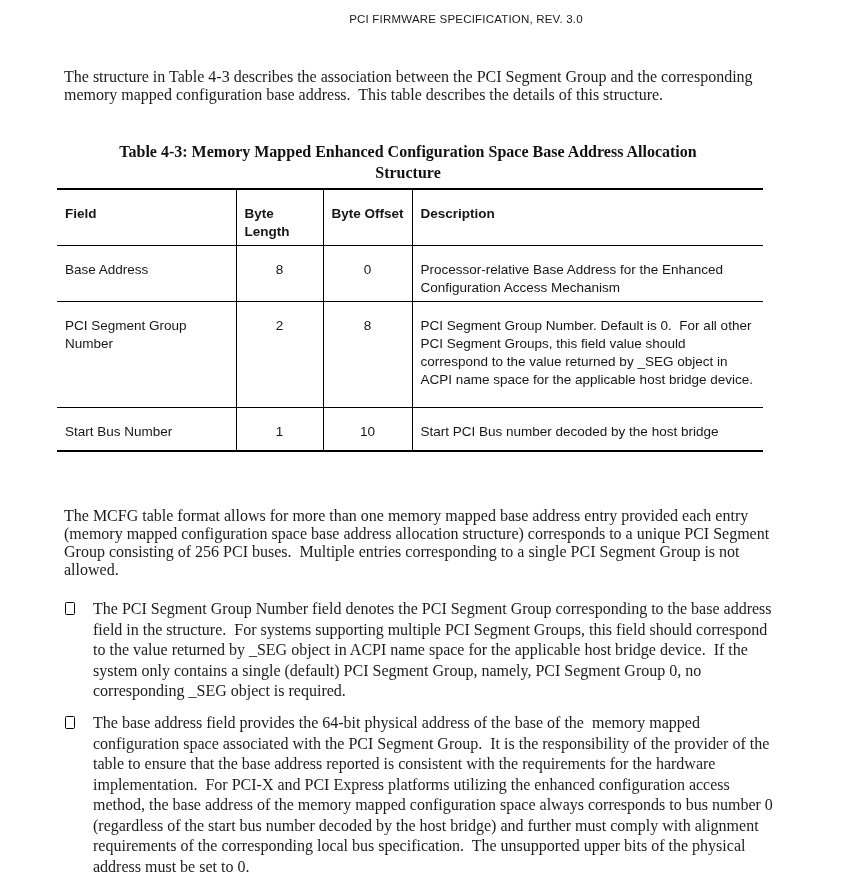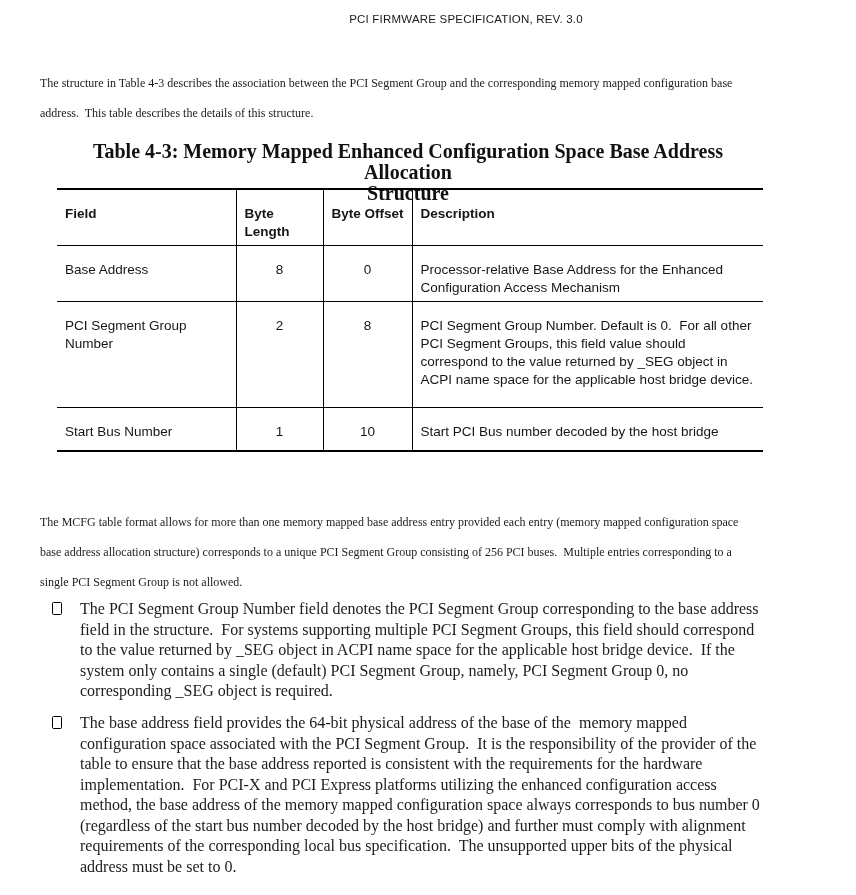--- a/index.html
+++ b/index.html
@@ -22,39 +22,39 @@
     width: 856px;
     text-align: center;
     font-family: "Liberation Sans", sans-serif;
     font-size: 11.5px;
     color: #1a1a1a;
     letter-spacing: 0.2px;
     padding-left: 38px;
   }
   .serif-par {
     position: absolute;
-    left: 40px;
+    left: 64px;
     width: 712px;
     font-family: "Liberation Serif", serif;
-    font-size: 12px;
-    line-height: 30px;
+    font-size: 16px;
+    line-height: 18px;
     color: #1c1c1c;
     white-space: pre-wrap;
   }
   .intro { top: 68px; }
   .mcfg  { top: 507px; }
   .caption {
     position: absolute;
     top: 141px;
     left: 52px;
     width: 712px;
     text-align: center;
     font-family: "Liberation Serif", serif;
     font-weight: bold;
-    font-size: 20px;
+    font-size: 16px;
     line-height: 21px;
     color: #111;
   }
   table.spec-table {
     position: absolute;
     top: 188px;
     left: 57px;
     width: 706px;
     border-collapse: collapse;
     table-layout: fixed;
@@ -76,21 +76,21 @@
   table.spec-table .num { text-align: center; }
   table.spec-table td.desc { white-space: pre-wrap; }
   tr.hdr-row { height: 47px; }
   tr.row-0 { height: 44px; }
   tr.row-1 { height: 106px; }
   tr.row-2 { height: 43px; }
   tr.row-3 { height: 24px; }
   tr.row-4 { height: 25px; }
   .bullet {
     position: absolute;
-    left: 52px;
+    left: 65px;
     width: 714px;
     display: flex;
     align-items: flex-start;
     justify-content: space-between;
   }
   .bullet-1 { top: 599px; }
   .bullet-2 { top: 713px; }
   .bullet-marker {
     flex: 0 0 28px;
     padding-top: 3px;

